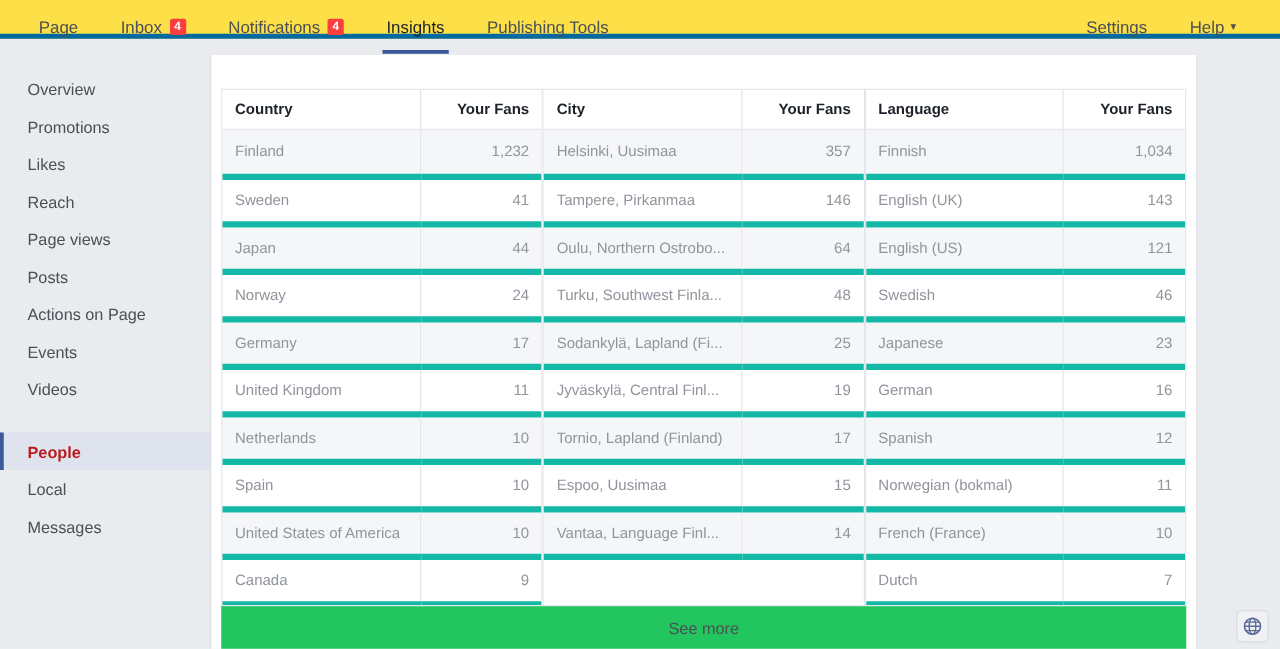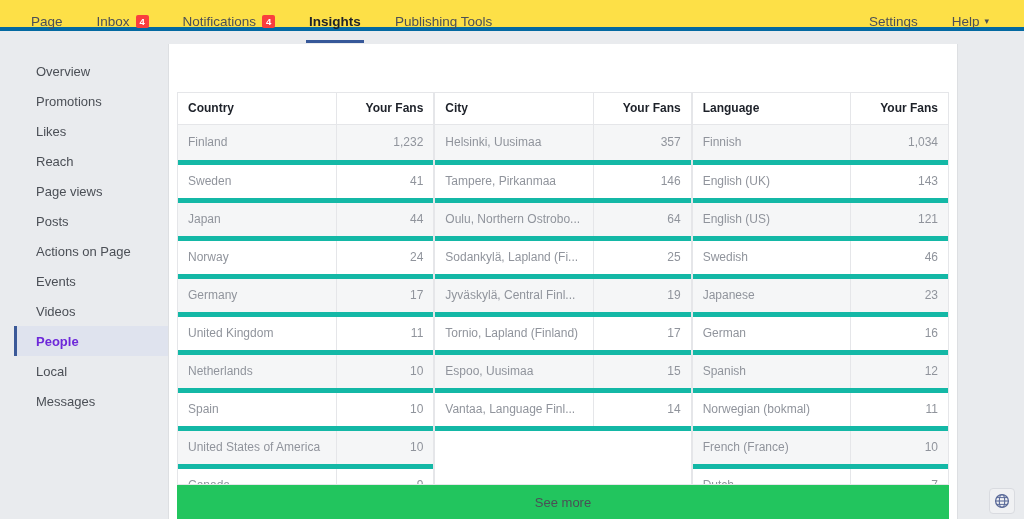--- a/index.html
+++ b/index.html
@@ -30,21 +30,21 @@
   .navitem {
     position: relative;
     height: 43px;
     display: flex; align-items: center;
     padding: 0 17px;
     font-size: 13.5px;
     color: #4b4f56;
     white-space: nowrap;
     cursor: pointer;
   }
-  .navitem.active { font-weight: bold; color: #1d2129; }
+  .navitem.active { font-weight: normal; color: #1d2129; }
   .navitem.active::after {
     content: "";
     position: absolute; left: 14px; right: 14px; bottom: 0;
     height: 3px; background: #365899;
   }
   .badge {
     display: inline-block;
     margin-left: 6px;
     min-width: 13px;
     height: 13px;
@@ -61,56 +61,57 @@
   .caret {
     display: inline-block;
     margin-left: 5px;
     color: #4b4f56;
     font-size: 9px;
     line-height: 1;
   }
 
   
   .sidebar {
-    position: absolute; top: 44px; left: 14px;
+    position: absolute; top: 44px; left: 0;
     width: 168px; height: 348px;
     background: #e9ebee;
     padding-top: 12px;
   }
   .side-item {
     position: relative;
     height: 30px;
     display: flex; align-items: center;
     padding-left: 22px;
     font-size: 13px;
     color: #4b4f56;
     cursor: pointer;
   }
   .side-item.selected {
     background: #dfe3ee;
     font-weight: bold;
-    color: #6d28d9;
+    color: #b91c1c;
+    margin-top: 20px;
   }
   .side-item.selected::before {
     content: "";
     position: absolute; left: 0; top: 0; bottom: 0;
     width: 3px; background: #3b5998;
   }
 
   
   .content {
     position: absolute; top: 44px; left: 168px;
     width: 790px; height: 475px;
     background: #ffffff;
     border-left: 1px solid #dddfe2;
     border-right: 1px solid #dddfe2;
   }
   .tables-wrap {
     position: absolute;
-    top: 48px; left: 8px; right: 8px;
+    top: 27px; left: 8px; right: 8px;
     display: flex;
   }
   .tbl {
     flex: 1 1 0;
     border: 1px solid #e5e6e9;
     border-bottom: none;
     background: #fff;
   }
   .tbl table { width: 100%; border-collapse: collapse; table-layout: fixed; }
   .tbl th {
@@ -313,20 +314,24 @@
             </tr>
             <tr>
               <td class="c-name">Tampere, Pirkanmaa</td>
               <td class="c-val">146</td>
             </tr>
             <tr>
               <td class="c-name">Oulu, Northern Ostrobo...</td>
               <td class="c-val">64</td>
             </tr>
             <tr>
+              <td class="c-name">Turku, Southwest Finla...</td>
+              <td class="c-val">48</td>
+            </tr>
+            <tr>
               <td class="c-name">Sodankylä, Lapland (Fi...</td>
               <td class="c-val">25</td>
             </tr>
             <tr>
               <td class="c-name">Jyväskylä, Central Finl...</td>
               <td class="c-val">19</td>
             </tr>
             <tr>
               <td class="c-name">Tornio, Lapland (Finland)</td>
               <td class="c-val">17</td>

